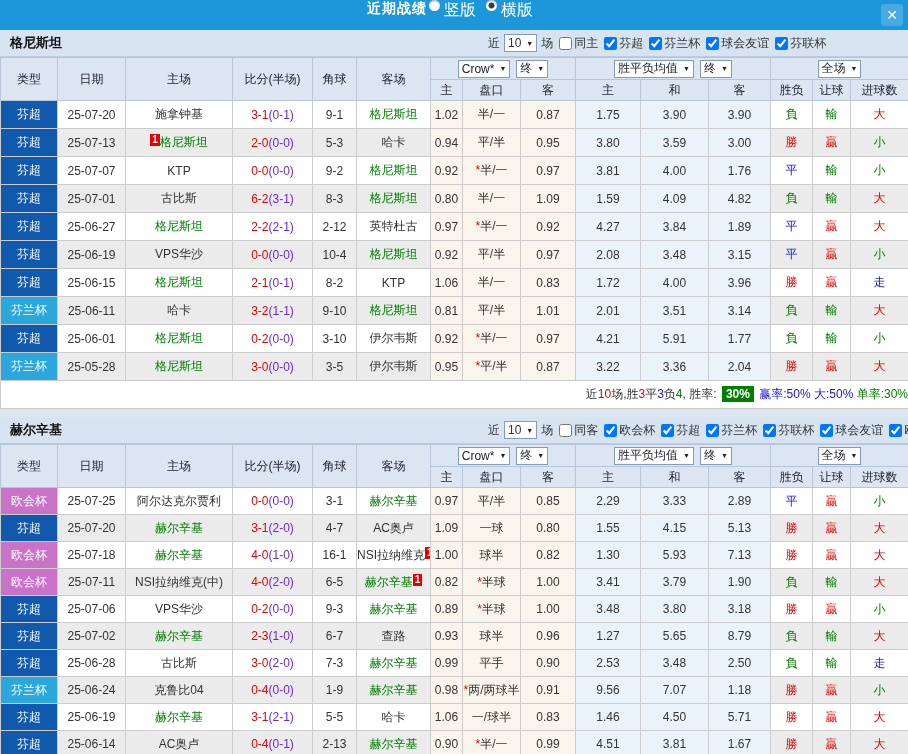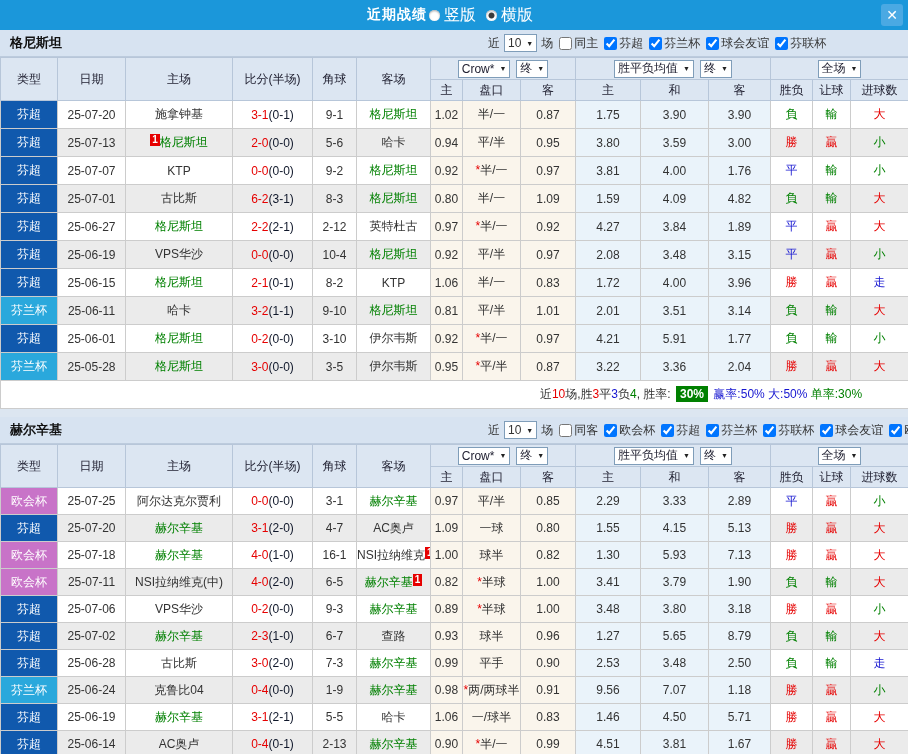--- a/index.html
+++ b/index.html
@@ -1,19 +1,19 @@
 <!DOCTYPE html>
 <html><head>
 <meta charset="utf-8">
 <style>
   html,body{margin:0;padding:0}
   body{width:908px;height:754px;overflow:hidden;background:#fff;
        font-family:"Liberation Sans","DejaVu Sans",sans-serif;font-size:12px;color:#333}
   
-  .titlebar{height:30px;background:#1b97da;position:relative;display:flex;align-items:center;justify-content:center;color:#fff}
+  .titlebar{height:30px;background:#1b97da;position:relative;display:flex;align-items:flex-start;justify-content:center;color:#fff}
   .titlebar .title{font-weight:bold;font-size:14px;letter-spacing:1px}
   .radio{display:inline-block;width:11px;height:11px;border-radius:50%;background:#fff;
          box-shadow:inset 0 1px 2px #aaa;margin:0 4px 0 2px;vertical-align:-2px}
   .radio.checked{background:radial-gradient(circle at 50% 50%, #3a3a3a 0 2.6px, #fff 3.4px)}
   .rlabel{font-size:16px;margin-right:8px}
   .close-btn{position:absolute;right:5px;top:4px;width:22px;height:22px;background:#4aa9e3;
              color:#fff;font-weight:bold;text-align:center;line-height:22px;border-radius:3px;
              font-size:14px;cursor:pointer}
   
   .filterbar{height:26px;background:#d7e3f1;border-bottom:1px solid #bccbdd;position:relative;
@@ -35,26 +35,26 @@
   tr.odd td{background:#fff}
   tr.even td{background:#ebebeb}
   .grid td.crow{background:#faf5ec}
   .grid td.avg{background:#eaf3fa}
   td.lg{color:#fff;font-size:12px}
   td.lg.super{background:#1059ad}
   td.lg.cup{background:#2aa8dc}
   td.lg.euro{background:#c873c8}
   .focus{color:#008000}
   .sc{color:#e60000}
-  .half{color:#0f172a}
+  .half{color:#6d28d9}
   .badge1{display:inline-block;background:#e60000;color:#fff;font-size:10px;line-height:12px;
           padding:0 2px;vertical-align:top;font-weight:bold}
   .c-r{color:#e60000}.c-g{color:#008000}.c-b{color:#1515d0}.c-k{color:#333}
   .c-wb{background:#008000;color:#fff;padding:1px 4px;margin:0 2px;font-weight:bold}
-  td.sumrow{text-align:center;padding-left:493px;background:#fff;height:27px}
+  td.sumrow{text-align:right;padding-left:493px;background:#fff;height:27px}
   .gap{height:8px;background:#dce6f1}
   .hflex{display:flex;align-items:flex-end;justify-content:center}
 </style>
 </head>
 <body>
 
 <div class="titlebar">
   <span class="title">近期战绩</span>
   <span class="radio" id="radio-v"></span>
   <span class="rlabel">竖版</span>
@@ -172,21 +172,21 @@
           <td class="avg">3.90</td>
           <td class="c-g">負</td>
           <td class="c-g">輸</td>
           <td class="c-r">大</td>
         </tr>
         <tr class="even">
           <td class="lg super">芬超</td>
           <td>25-07-13</td>
           <td><span class="badge1">1</span><span class="focus">格尼斯坦</span></td>
           <td><span class="sc">2-0</span><span class="half">(0-0)</span></td>
-          <td>5-6</td>
+          <td>5-3</td>
           <td><span>哈卡</span></td>
           <td class="crow">0.94</td>
           <td class="crow">平/半</td>
           <td class="crow">0.95</td>
           <td class="avg">3.80</td>
           <td class="avg">3.59</td>
           <td class="avg">3.00</td>
           <td class="c-r">勝</td>
           <td class="c-r">贏</td>
           <td class="c-g">小</td>

